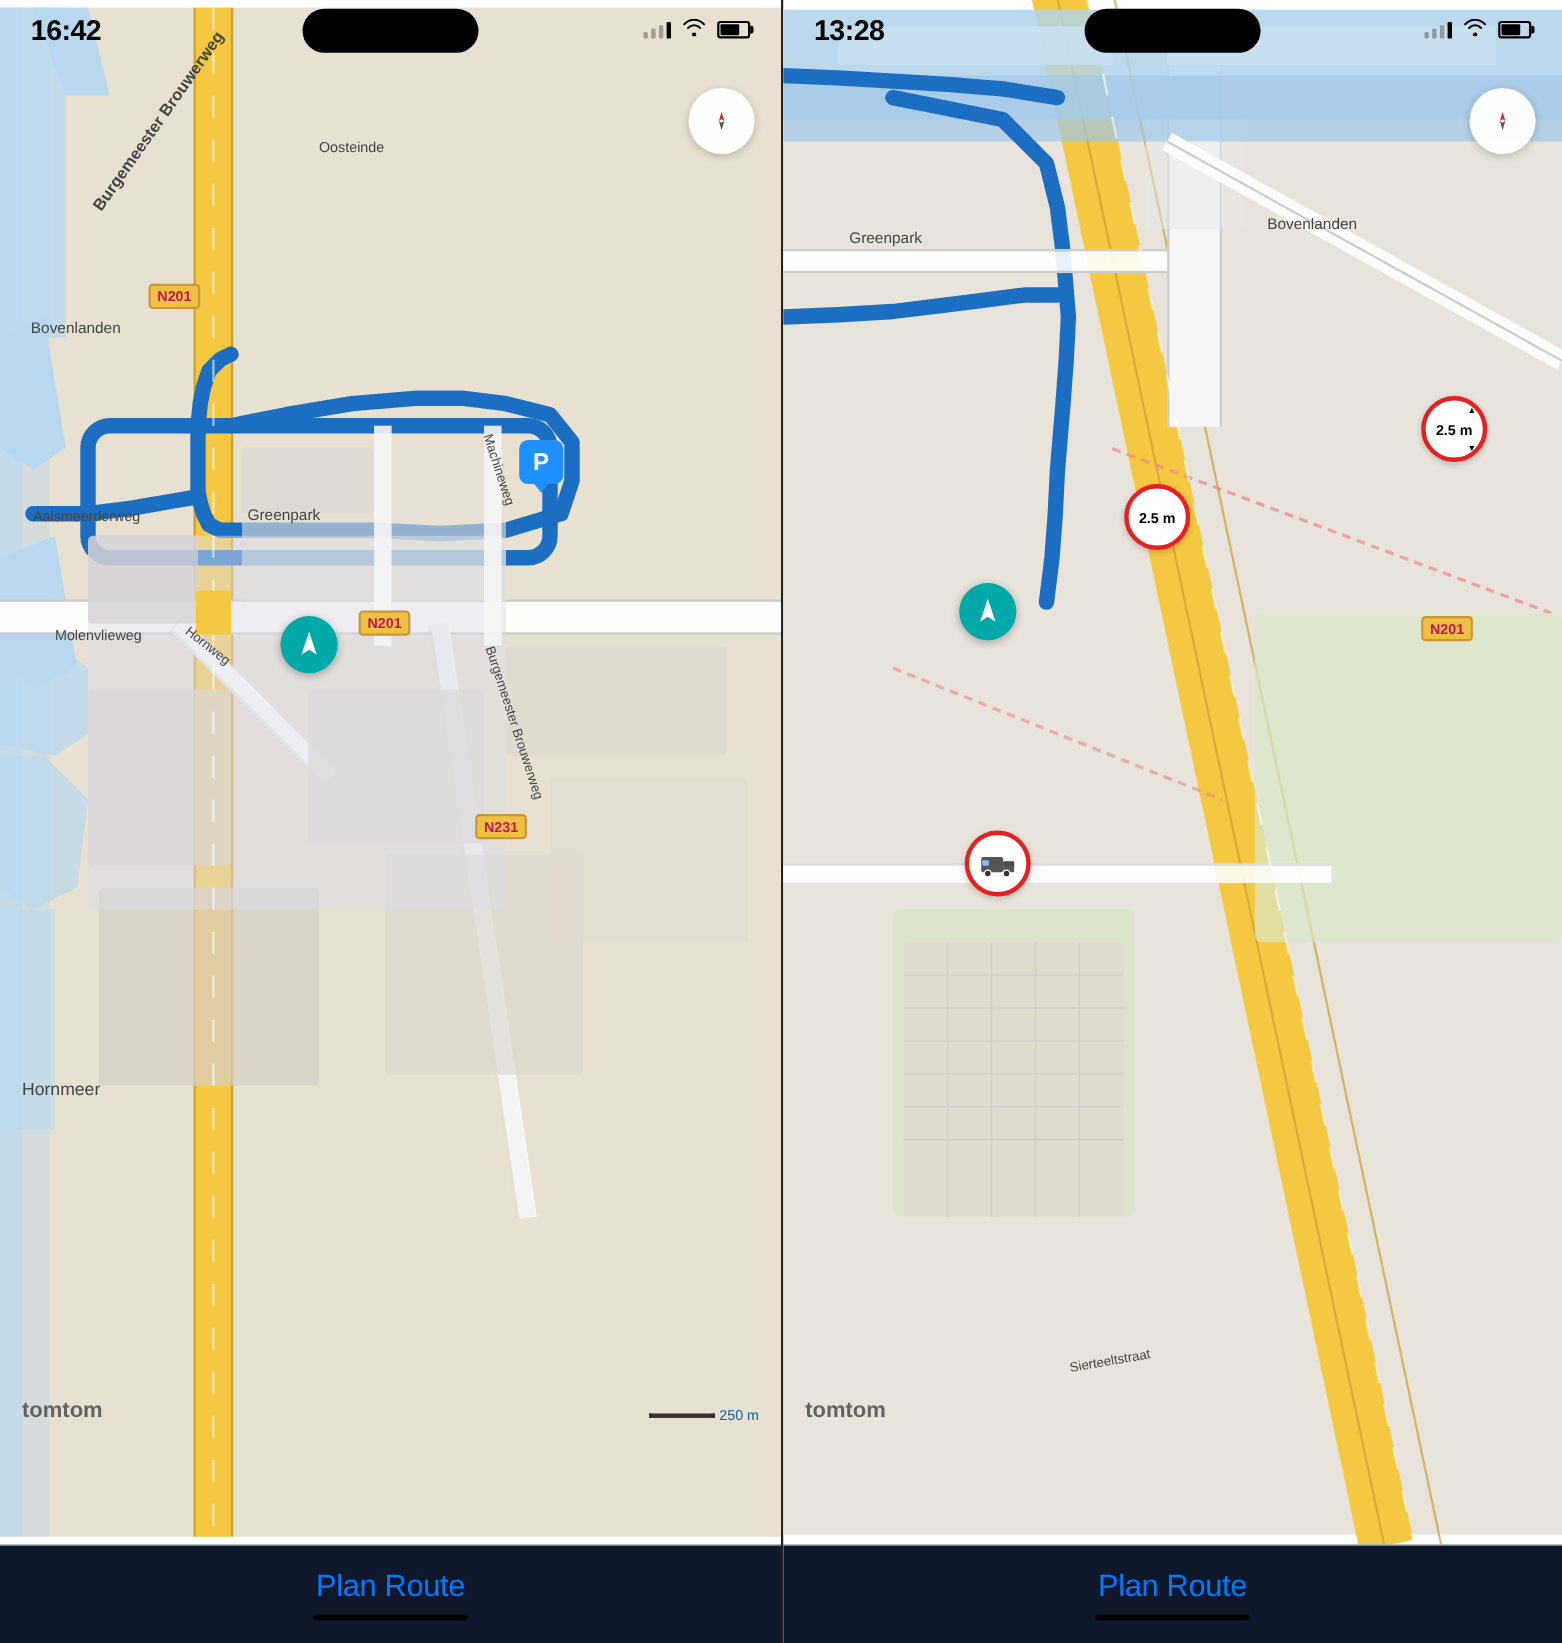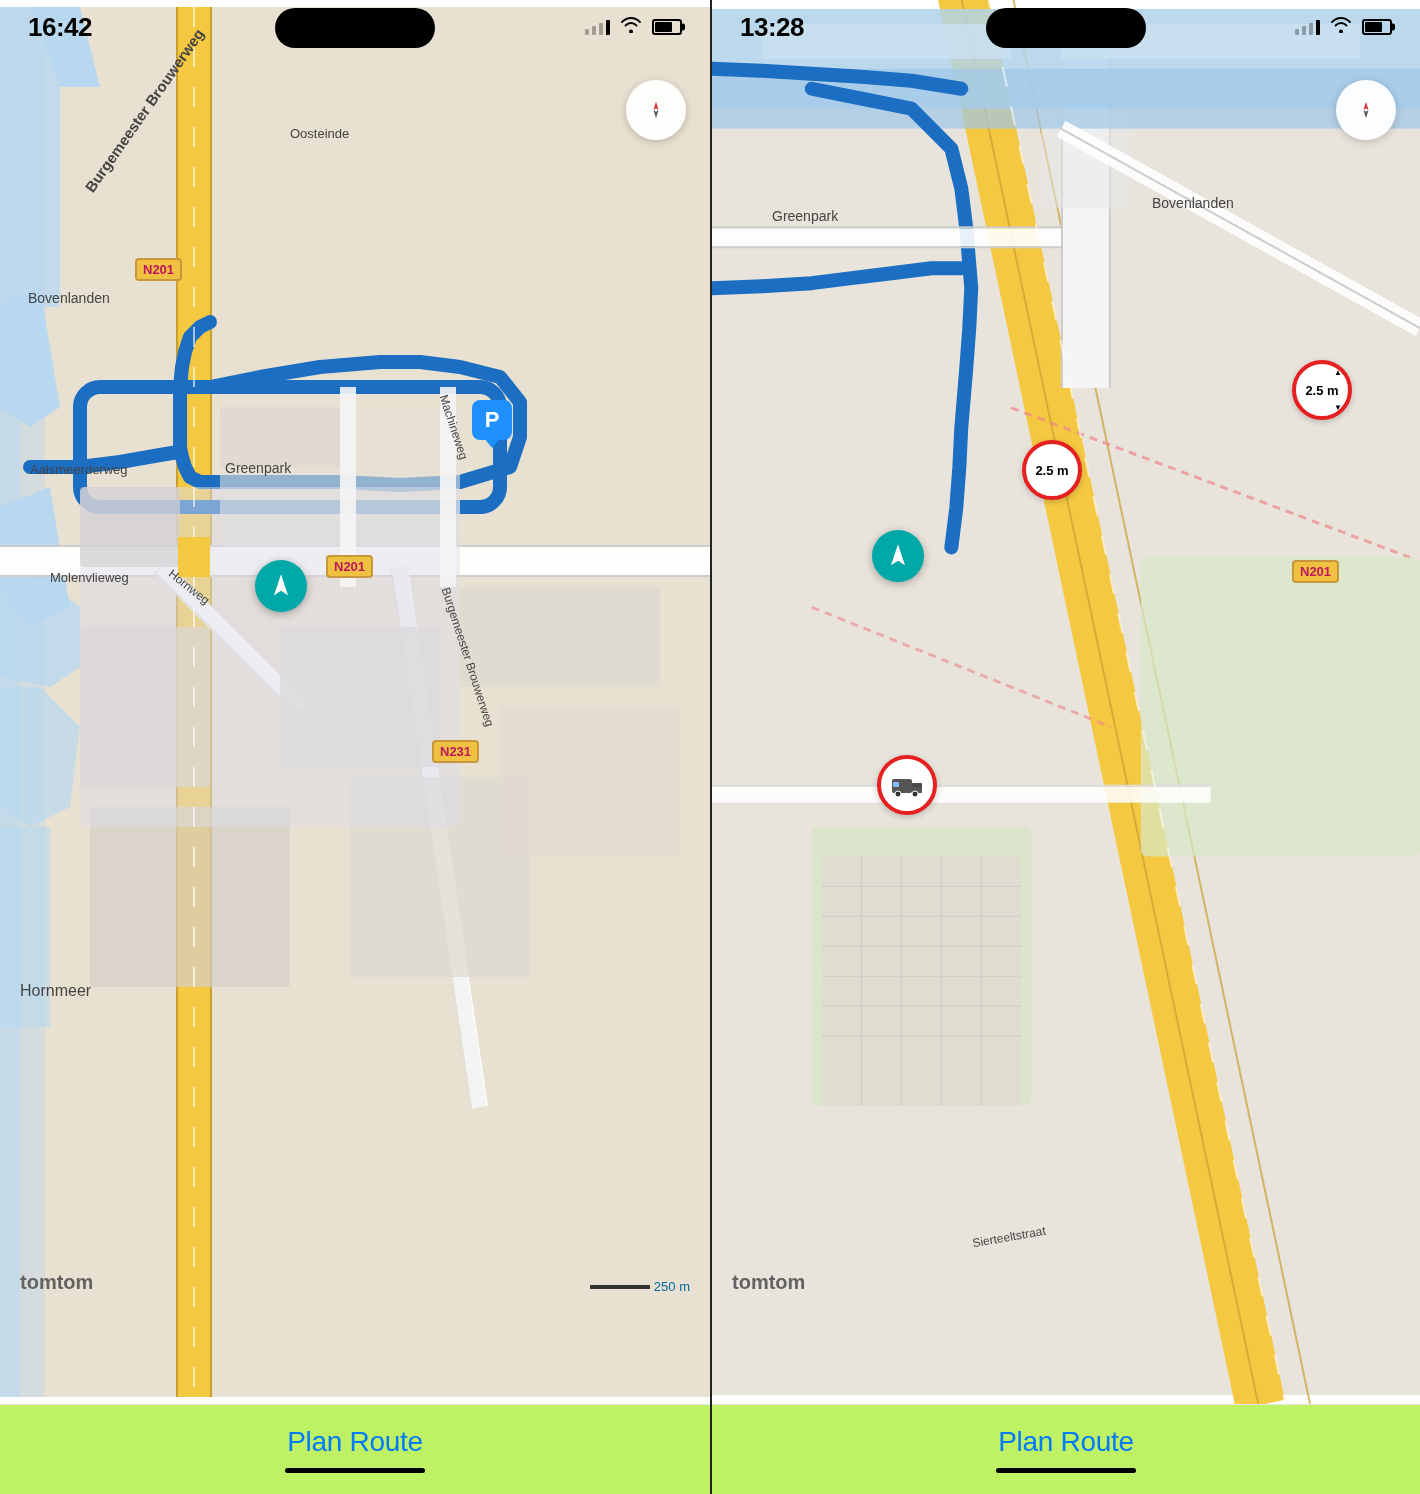--- a/index.html
+++ b/index.html
@@ -130,21 +130,21 @@
       height: 100%;
     }
 
     
     .bottom-bar {
       position: absolute;
       bottom: 0;
       left: 0;
       right: 0;
       height: 90px;
-      background: #bef264;
+      background: #0f172a;
       border-top: 1px solid #e5e5e5;
       display: flex;
       align-items: center;
       justify-content: center;
       flex-direction: column;
       gap: 10px;
     }
 
     .plan-route-btn {
       font-size: 28px;

